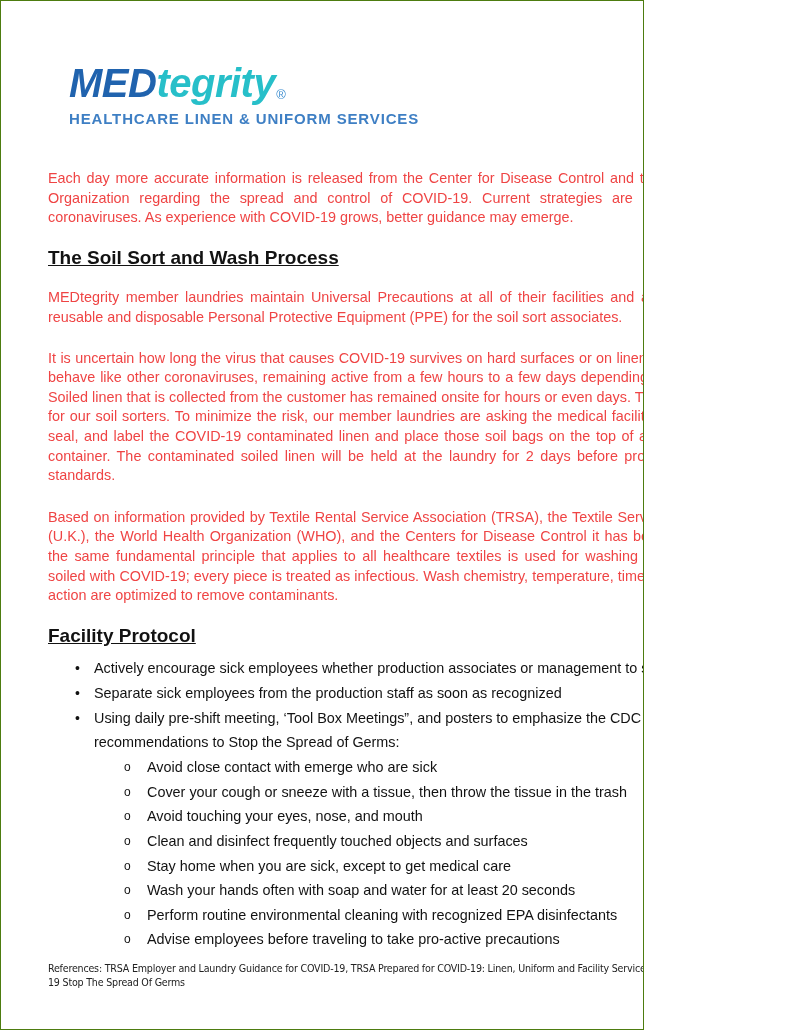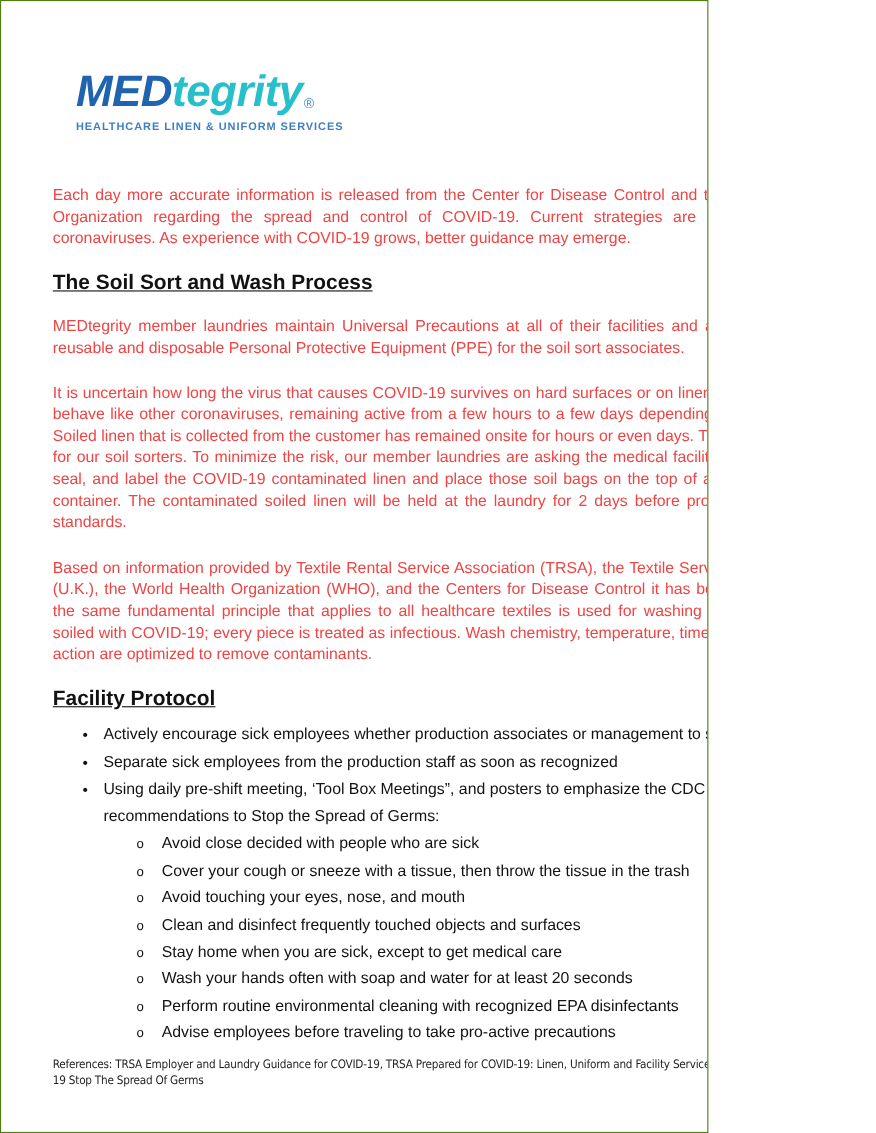--- a/index.html
+++ b/index.html
@@ -45,21 +45,21 @@
   .logo-reg {
     font-size: 13px;
     font-style: normal;
     font-weight: normal;
     vertical-align: -2px;
     color: #3f8fd0;
     margin-left: 1px;
   }
   .logo-tag {
     margin-top: 7px;
-    font-size: 10px;
+    font-size: 15px;
     font-weight: bold;
     letter-spacing: 0.85px;
     color: #3e7fc4;
     white-space: nowrap;
   }
 
   
   .para {
     font-size: 14.4px;
     line-height: 19.6px;
@@ -186,21 +186,21 @@
       </li>
       <li style="margin-top:1px;padding-right:60px;">
         <span class="bullet">•</span>
         <span>Using daily pre-shift meeting, ‘Tool Box Meetings”, and posters to emphasize the CDC recommendations to Stop the Spread of Germs:</span>
       </li>
     </ul>
 
     <ul class="level2">
       <li>
         <span class="bullet-o">o</span>
-        <span>Avoid close decided with people who are sick</span>
+        <span>Avoid close contact with emerge who are sick</span>
       </li>
       <li>
         <span class="bullet-o">o</span>
         <span>Cover your cough or sneeze with a tissue, then throw the tissue in the trash</span>
       </li>
       <li>
         <span class="bullet-o">o</span>
         <span>Avoid touching your eyes, nose, and mouth</span>
       </li>
       <li>

